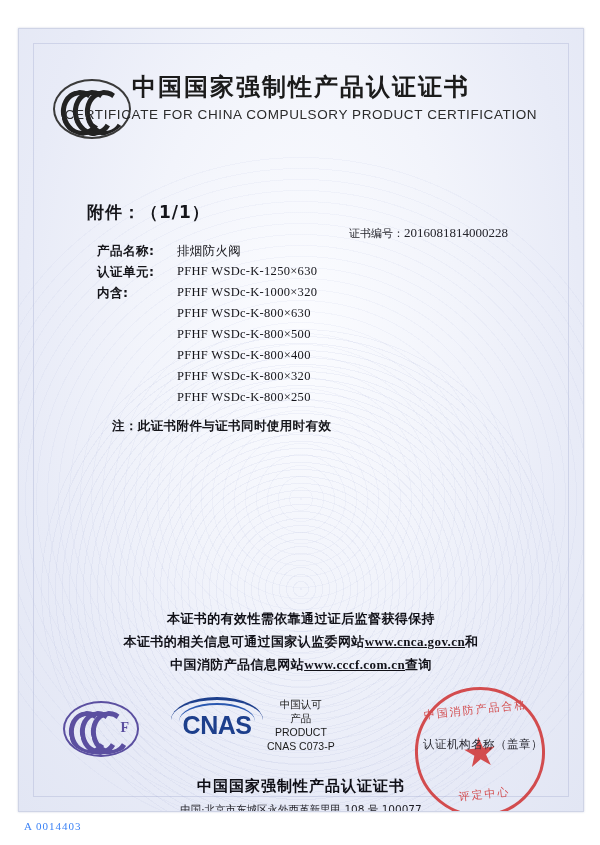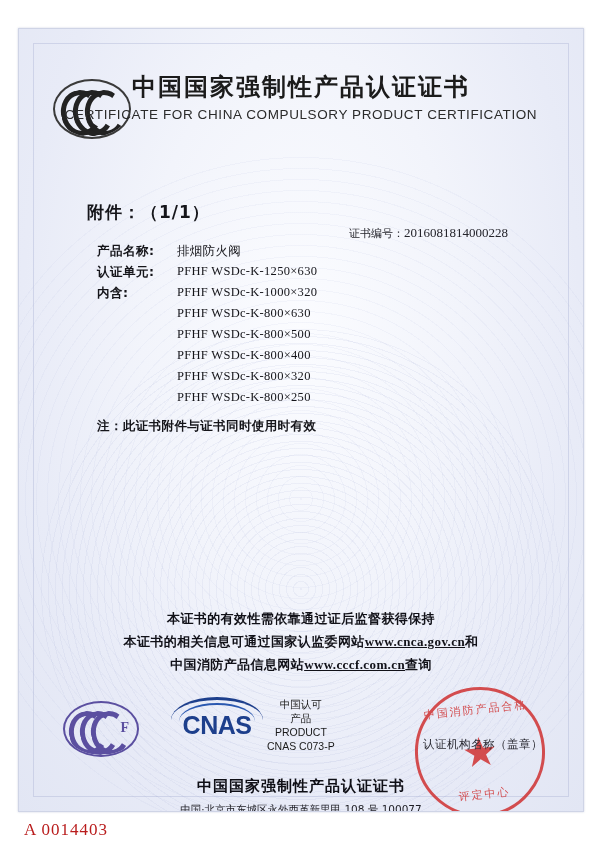--- a/index.html
+++ b/index.html
@@ -183,20 +183,21 @@
     font-family: "Liberation Serif", serif;
     font-size: 12.5px;
   }
   .note-row {
     margin-top: 7px;
     font-family: "DejaVu Sans", sans-serif;
     font-size: 12.5px;
     font-weight: bold;
     color: #15151a;
     letter-spacing: 0.4px;
+    margin-left: 15px;
   }
 
   
   .statements {
     position: absolute;
     left: 0;
     top: 578px;
     width: 100%;
     text-align: center;
     font-family: "DejaVu Sans", sans-serif;
@@ -390,22 +391,22 @@
     font-family: "DejaVu Sans", sans-serif;
     font-size: 10.5px;
     color: #1d1d24;
   }
 
   .serial {
     position: absolute;
     left: 24px;
     top: 820px;
     font-family: "Liberation Serif", serif;
-    font-size: 17px;
-    color: #b91c1c;
+    font-size: 11px;
+    color: #3b82f6;
     letter-spacing: 1px;
   }
 </style>
 </head>
 <body>
 
 <div class="page">
   <div class="cert-sheet">
     <div class="guilloche2"></div>
     <div class="guilloche"></div>

